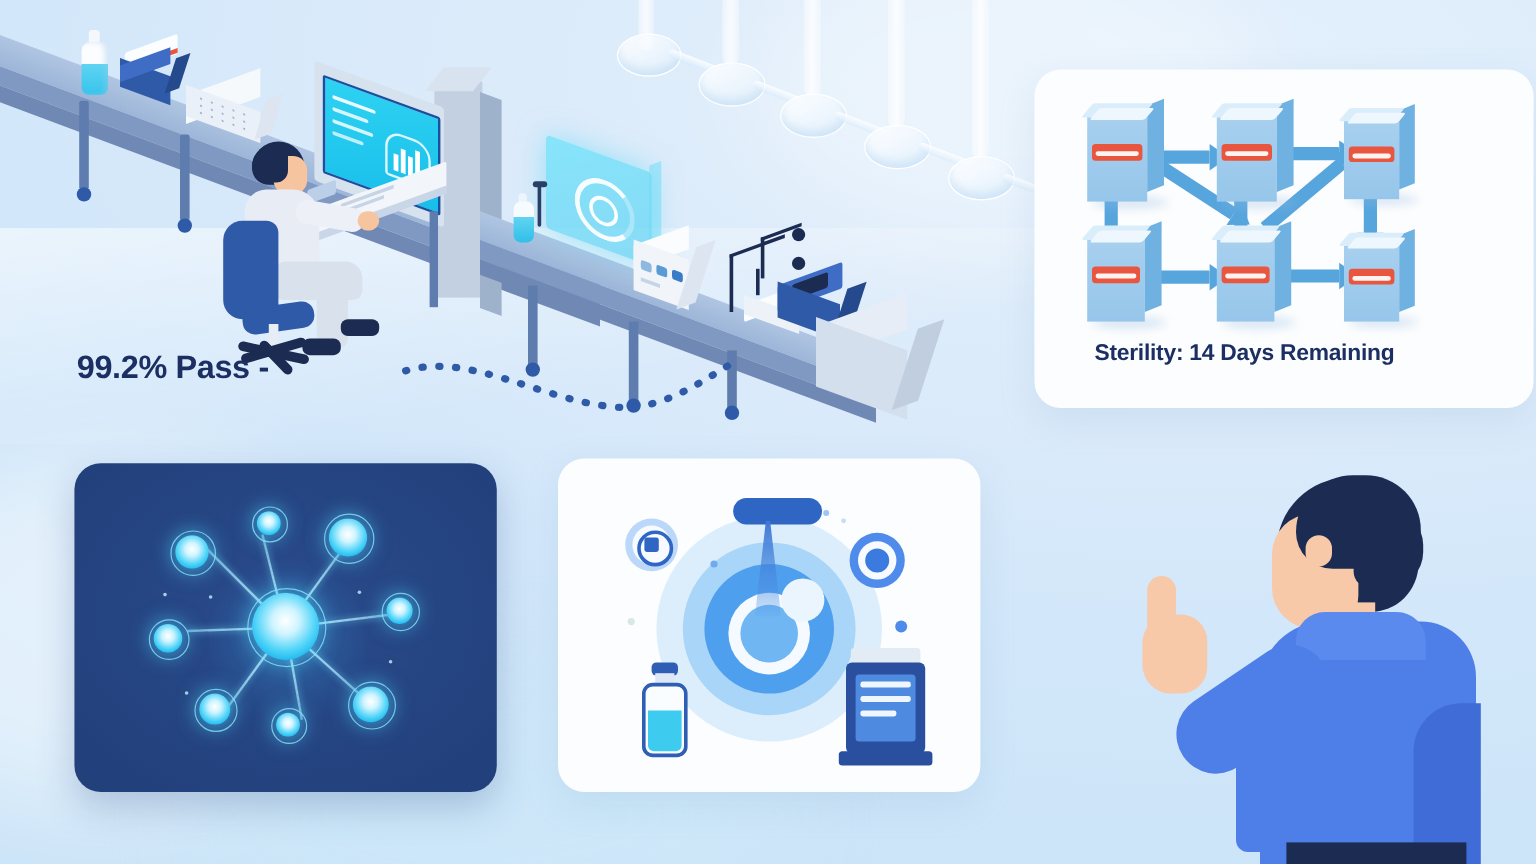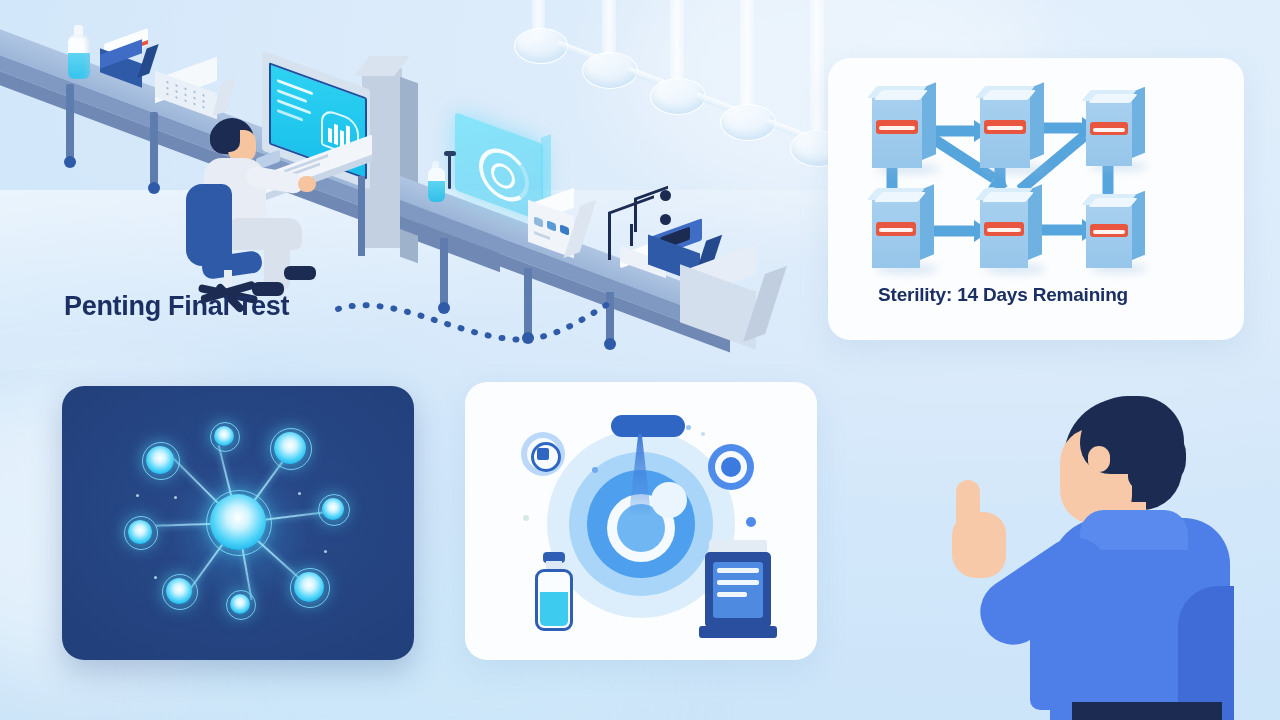--- a/index.html
+++ b/index.html
@@ -264,24 +264,24 @@
       <div style="position:absolute;left:0;top:20px;width:76px;height:58px;transform:skewY(20deg);background:#D4DFED;"></div>
       <div style="position:absolute;left:74px;top:16px;width:22px;height:60px;transform:skewY(-20deg) skewX(-20deg);background:#C0CEE0;"></div>
     </div>
 
     <svg style="position:absolute;left:330px;top:275px;width:300px;height:70px;">
       <path d="M8,34 C60,18 120,58 180,64 C220,68 250,46 286,24" fill="none" stroke="#2E5AA8" stroke-width="6" stroke-linecap="round" stroke-dasharray="1 13"></path>
     </svg>
   </div>
 
   <div class="hl" style="left:64px;top:288px;width:340px;font-size:27px;line-height:36px;">
-    <div>Penting Final Test</div>
-  </div>
-
-  <div class="card card-white" style="left:828px;top:58px;width:416px;height:282px;">
+    <div>99.2% Pass -</div>
+  </div>
+
+  <div class="card card-white" style="left:862px;top:58px;width:416px;height:282px;">
 
     <div style="position:absolute;left:0;top:0;width:350px;height:225px;">
 
       <div class="arw" style="left:96px;top:73px;width:66px;">
         <div class="shaft" style="width:50px;"></div>
           <div class="head" style="left:50px;"></div>
         </div>
       <div class="arw" style="left:204px;top:70px;width:66px;">
         <div class="shaft" style="width:50px;"></div>
           <div class="head" style="left:50px;"></div>

